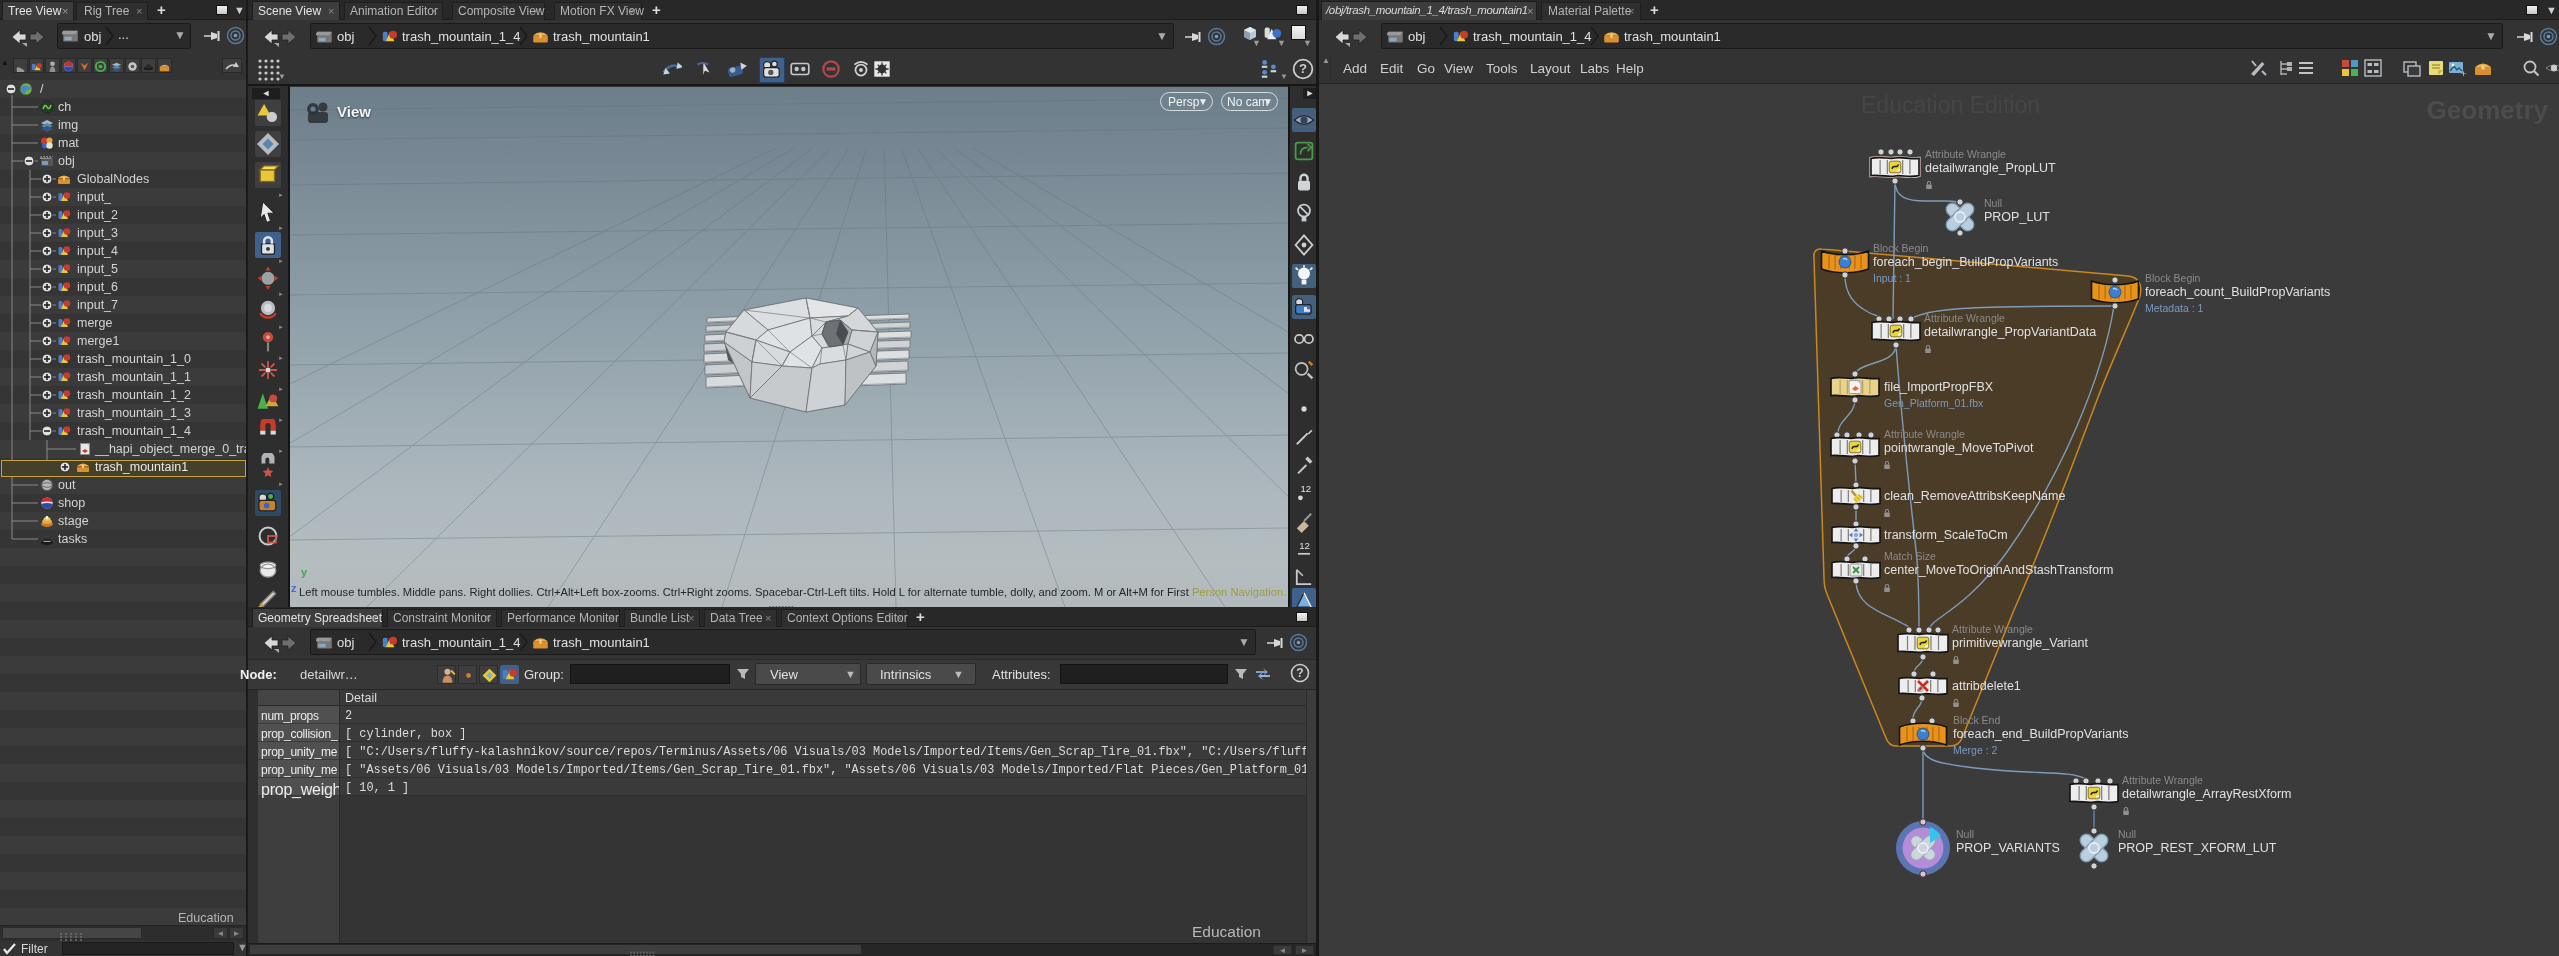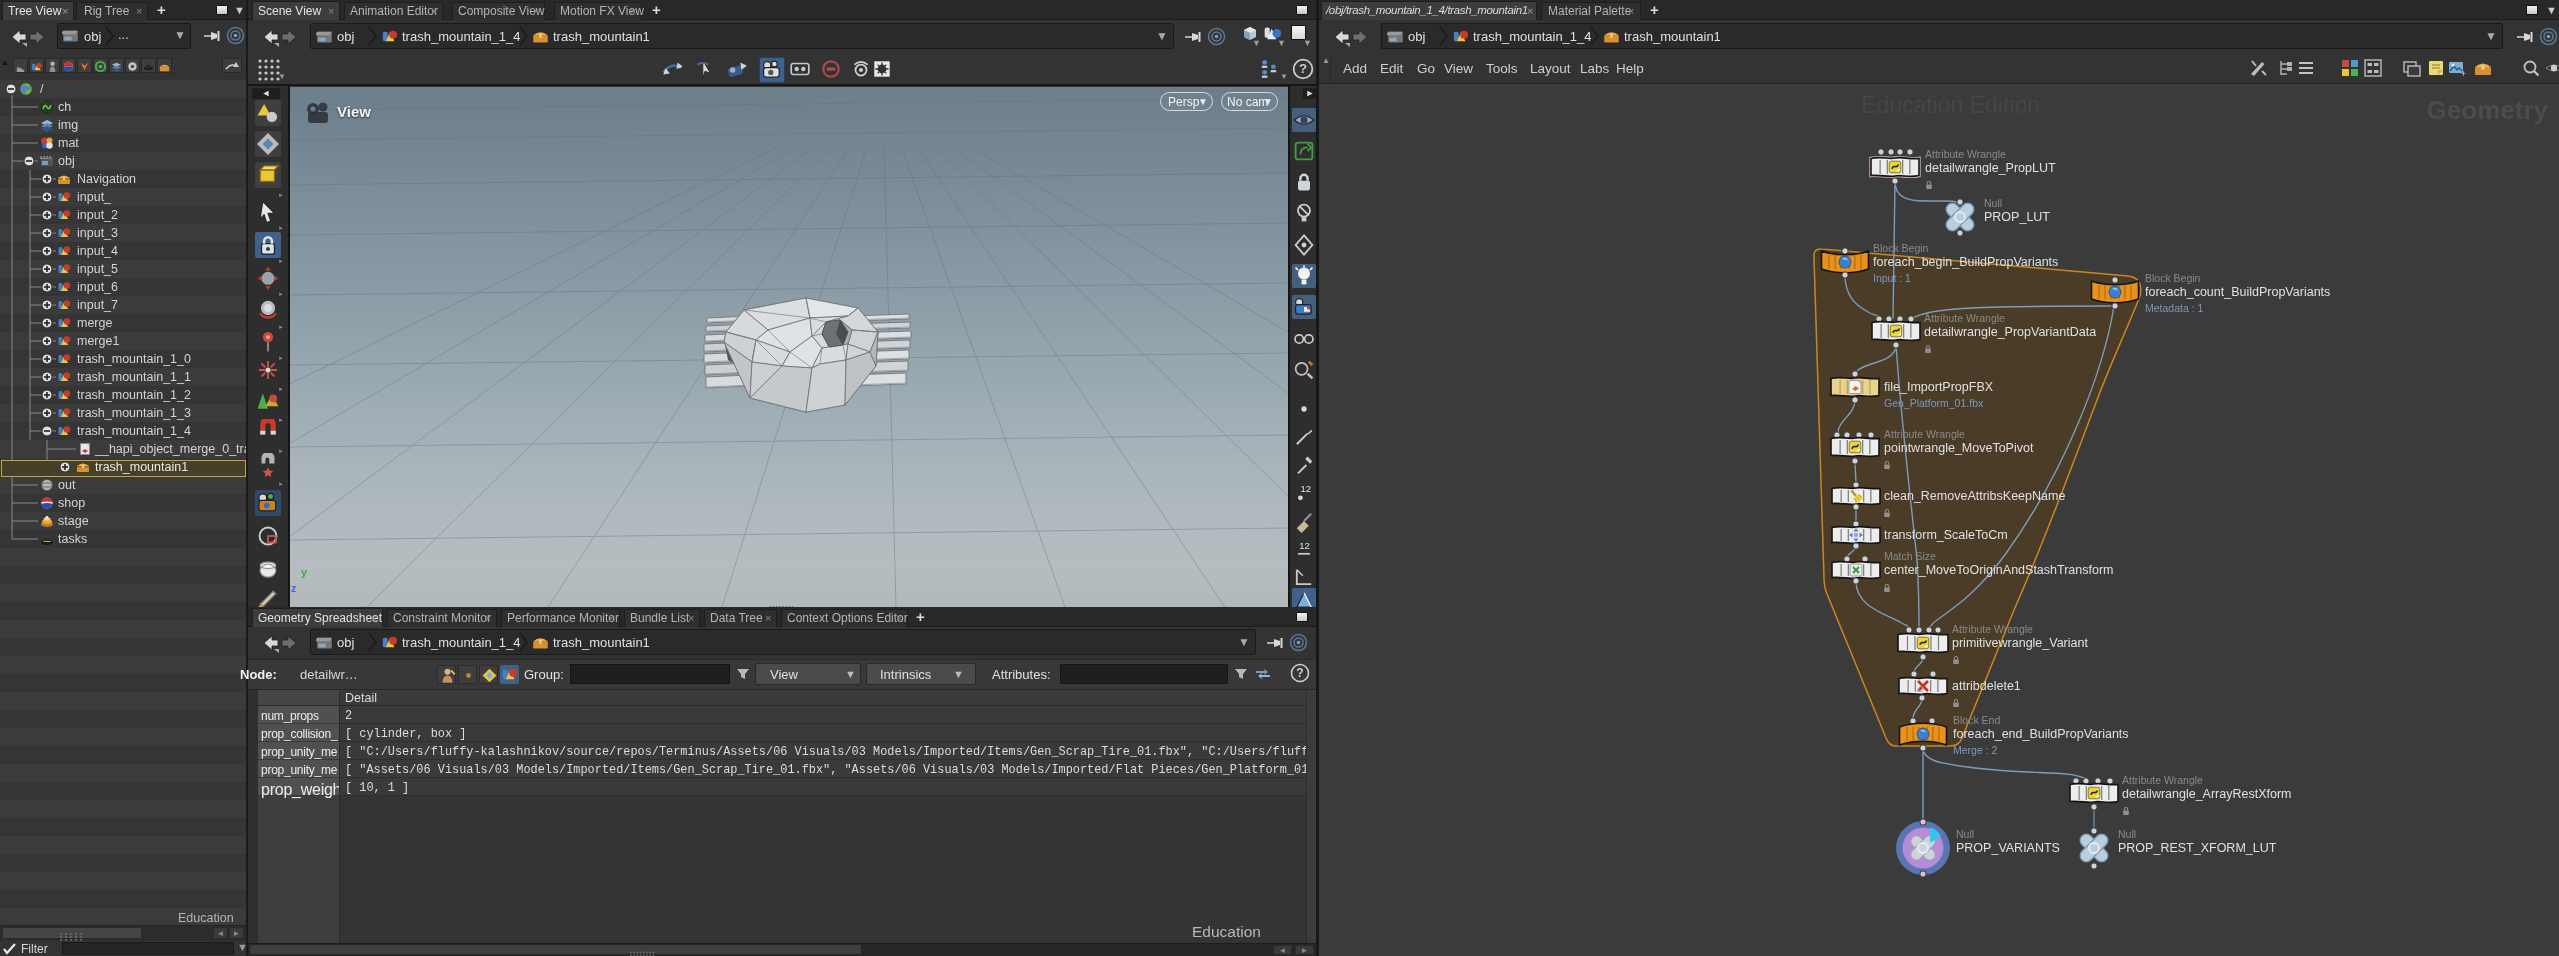--- a/index.html
+++ b/index.html
@@ -226,21 +226,21 @@
       <path d="M6 3 v6" stroke="#222" stroke-width="1.6"></path>
     </svg>
     <div style="position:absolute;left:57px;top:172px;width:14px;height:14px;">
       <svg width="14" height="14" viewBox="0 0 14 14" style="display:block">
         <rect x="1" y="6" width="12" height="6" rx="1" fill="#d89030"></rect>
         <path d="M1 6 Q7 1 13 6 Z" fill="#eab04c"></path>
         <rect x="1" y="6" width="12" height="1.4" fill="#a86818"></rect>
         <rect x="6" y="5" width="2" height="3" fill="#f2d080"></rect>
       </svg>
     </div>
-    <div style="position:absolute;left:77px;top:172px;white-space:pre;font-size:12.5px;color:#d4d4d4;">Navigation</div>
+    <div style="position:absolute;left:77px;top:172px;white-space:pre;font-size:12.5px;color:#d4d4d4;">GlobalNodes</div>
     <svg style="position:absolute;left:41px;top:191px;display:block" width="12" height="12" viewBox="0 0 12 12">
       <circle cx="6" cy="6" r="5" fill="#e0e0e0" stroke="#2a2a2a" stroke-width="1"></circle>
       <path d="M3 6 h6" stroke="#222" stroke-width="1.6"></path>
       <path d="M6 3 v6" stroke="#222" stroke-width="1.6"></path>
     </svg>
     <div style="position:absolute;left:57px;top:190px;width:14px;height:14px;">
       <svg width="14" height="14" viewBox="0 0 14 14" style="display:block">
         <rect x="1.5" y="3" width="4" height="8" rx="1.5" fill="#4a7ec8"></rect>
         <path d="M7.5 3 L11 11 L4 11 Z" fill="#e8c83a"></path>
         <circle cx="10" cy="5.5" r="3.2" fill="#c83a2a"></circle>
@@ -764,20 +764,21 @@
     </svg>
     <div style="position:absolute;left:337px;top:103px;white-space:pre;font-size:15px;font-weight:bold;color:#f2f5f7;text-shadow:0 1px 2px rgba(20,25,30,0.8);">View</div>
     <div style="position:absolute;left:1160px;top:92px;width:53px;height:19px;border:1.5px solid #d4dade;border-radius:10px;background:rgba(120,135,148,0.25);"></div>
     <div style="position:absolute;left:1168px;top:95px;white-space:pre;font-size:12px;color:#f0f4f6;">Persp</div>
     <div style="position:absolute;left:1198px;top:96px;white-space:pre;font-size:10px;color:#e8ecef;">▼</div>
     <div style="position:absolute;left:1221px;top:92px;width:57px;height:19px;border:1.5px solid #d4dade;border-radius:10px;background:rgba(120,135,148,0.25);"></div>
     <div style="position:absolute;left:1227px;top:95px;white-space:pre;font-size:12px;color:#f0f4f6;">No cam</div>
     <div style="position:absolute;left:1263px;top:96px;white-space:pre;font-size:10px;color:#e8ecef;">▼</div>
     <div style="position:absolute;left:301px;top:566px;white-space:pre;font-size:11px;color:#3faa3f;font-weight:bold;">y</div>
     <div style="position:absolute;left:291px;top:582px;white-space:pre;font-size:11px;color:#4a66d0;font-weight:bold;">z</div>
+    <div style="position:absolute;left:299px;top:586px;white-space:pre;font-size:11.2px;letter-spacing:0px;color:#24272a;">Left mouse tumbles. Middle pans. Right dollies. Ctrl+Alt+Left box-zooms. Ctrl+Right zooms. Spacebar-Ctrl-Left tilts. Hold L for alternate tumble, dolly, and zoom. M or Alt+M for First <span style="color:#999f3e">Person Navigation.</span></div>
     <div style="position:absolute;left:768px;top:599px;width:26px;height:8px;"><svg width="26" height="8" viewBox="0 0 26 8">
         <circle cx="2.0" cy="2" r="0.9" fill="#55606a"></circle>
         <circle cx="2.0" cy="5" r="0.9" fill="#55606a"></circle>
         <circle cx="5.2" cy="2" r="0.9" fill="#55606a"></circle>
         <circle cx="5.2" cy="5" r="0.9" fill="#55606a"></circle>
         <circle cx="8.4" cy="2" r="0.9" fill="#55606a"></circle>
         <circle cx="8.4" cy="5" r="0.9" fill="#55606a"></circle>
         <circle cx="11.600000000000001" cy="2" r="0.9" fill="#55606a"></circle>
         <circle cx="11.600000000000001" cy="5" r="0.9" fill="#55606a"></circle>
         <circle cx="14.8" cy="2" r="0.9" fill="#55606a"></circle>

